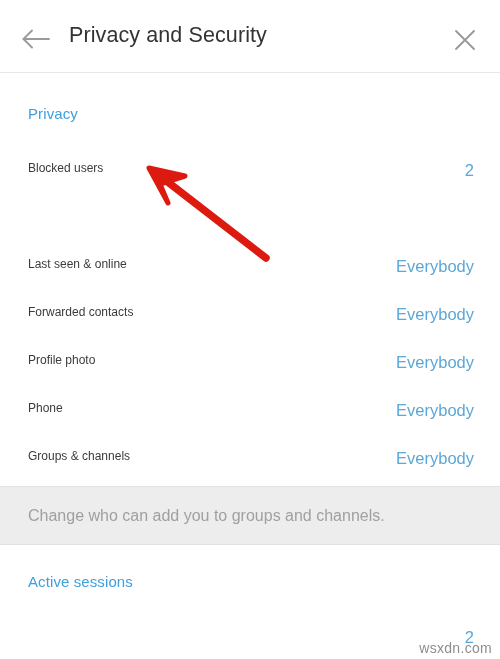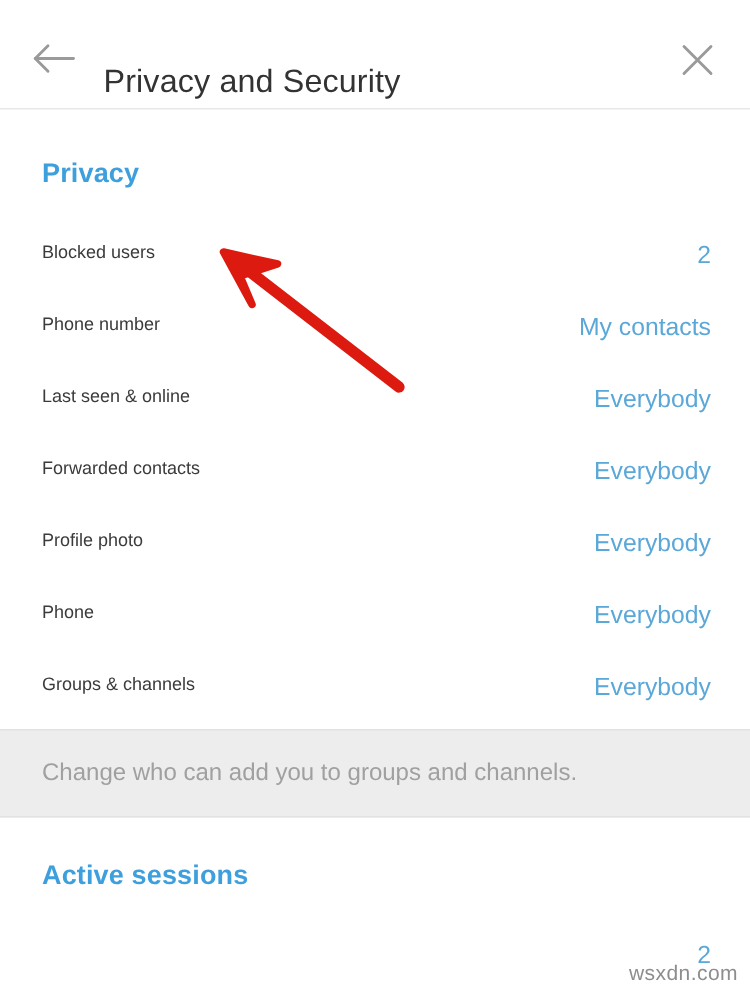--- a/index.html
+++ b/index.html
@@ -52,29 +52,28 @@
     cursor: pointer;
   }
   .header-title {
     position: absolute;
     left: 69px;
     top: 23px;
     font-size: 21.5px;
     color: #333333;
     letter-spacing: 0.1px;
     white-space: nowrap;
-    margin-top: 19px;
   }
 
   
   .section-title {
     position: absolute;
     left: 28px;
-    font-size: 18px;
-    font-weight: bold;
+    font-size: 15px;
+    font-weight: normal;
     color: #3e9fdd;
     letter-spacing: 0.1px;
     white-space: nowrap;
   }
   #privacy-title { top: 105px; }
   #sessions-title { top: 573px; }
 
   .row {
     position: absolute;
     left: 0;
@@ -166,24 +165,20 @@
     </div>
   </div>
 
   <div class="section-title" id="privacy-title">Privacy</div>
 
   <div class="row" style="top:148px">
     <span class="row-label">Blocked users</span>
     <span class="row-value">2</span>
   </div>
 
-  <div class="row" style="top:196px">
-    <span class="row-label">Phone number</span>
-    <span class="row-value">My contacts</span>
-  </div>
 
   <div class="row" style="top:244px">
     <span class="row-label">Last seen &amp; online</span>
     <span class="row-value">Everybody</span>
   </div>
 
   <div class="row" style="top:292px">
     <span class="row-label">Forwarded contacts</span>
     <span class="row-value">Everybody</span>
   </div>

